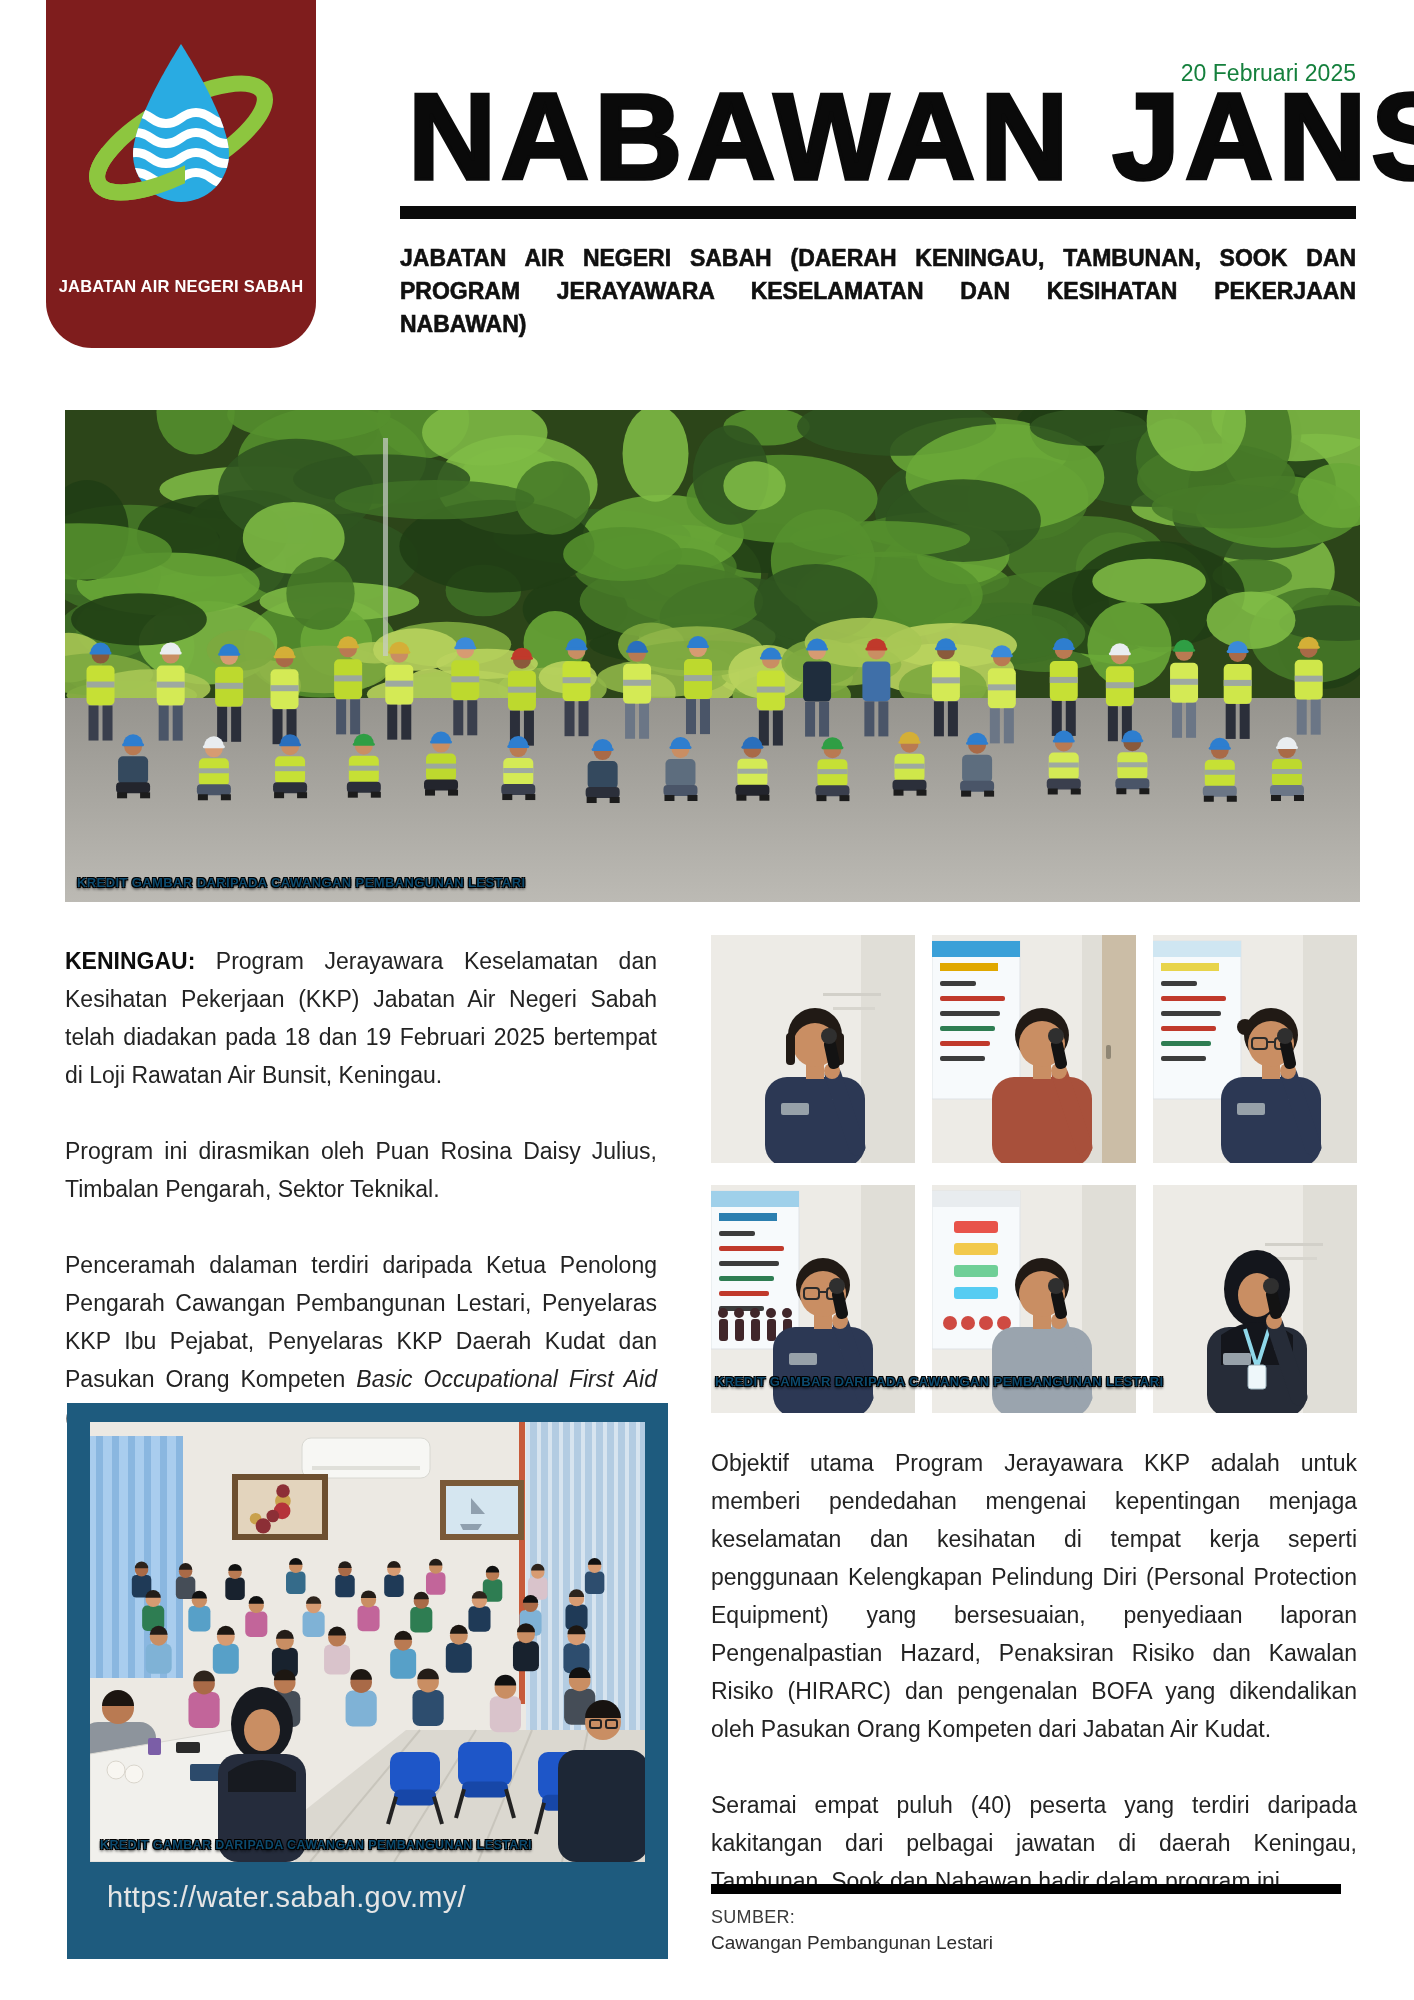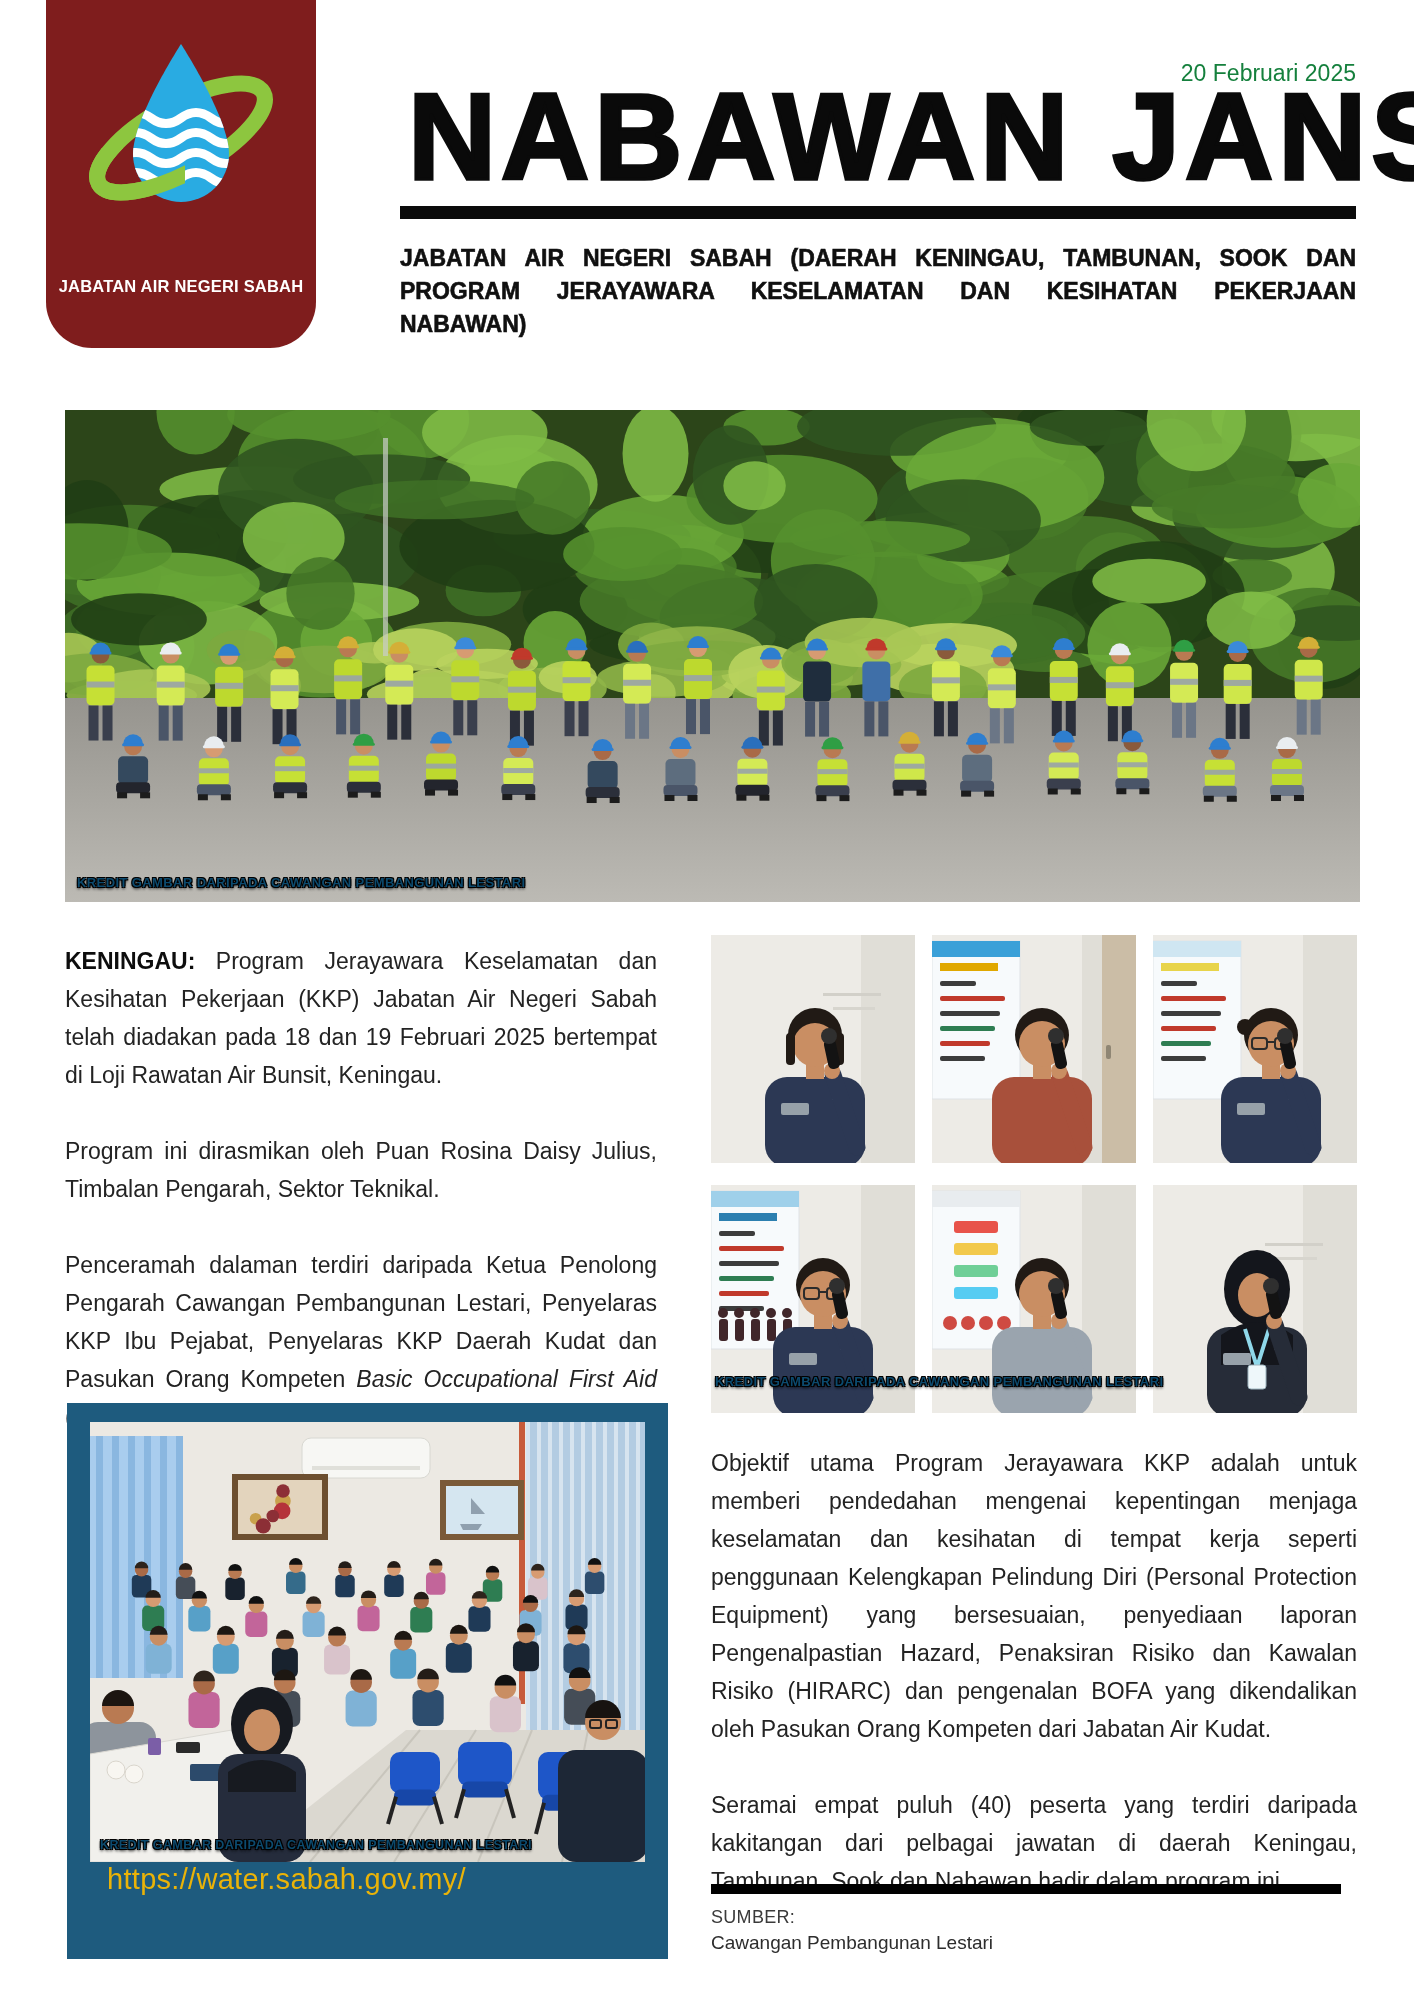--- a/index.html
+++ b/index.html
@@ -42,21 +42,21 @@
   .photo-grid{position:absolute;left:711px;top:935px;width:646px;height:478px;
               display:grid;grid-template-columns:repeat(3,1fr);gap:22px 17px;}
   .speaker-card{position:relative;background:#edebe6;overflow:hidden;}
   .speaker-card svg{display:block;width:100%;height:100%;}
   .photo-grid .photo-caption{left:4px;bottom:24px;}
 
   
   .classroom-card{position:absolute;left:67px;top:1403px;width:601px;height:556px;background:#1E5B7E;}
   .classroom-photo{position:absolute;left:23px;top:19px;width:555px;height:440px;overflow:hidden;background:#ece9e3;}
   .classroom-photo .photo-caption{left:10px;bottom:10px;font-size:12.5px;}
-  .website-link{position:absolute;left:40px;top:460px;font-size:29px;color:#eab308;letter-spacing:.3px;}
+  .website-link{position:absolute;left:40px;top:478px;font-size:29px;color:#e5e5e5;letter-spacing:.3px;}
 
   
   .objective-col{position:absolute;left:711px;top:1432px;width:646px;font-size:23px;
                  line-height:38px;text-align:justify;color:#232323;}
   .objective-col p{margin:12px 0 38px 0;}
 
   
   .source-block{position:absolute;left:711px;top:1884px;width:630px;}
   .source-rule{width:100%;height:10px;background:#000;}
   .source-label{margin-top:13px;font-size:18px;color:#3a3a3a;letter-spacing:.3px;}

